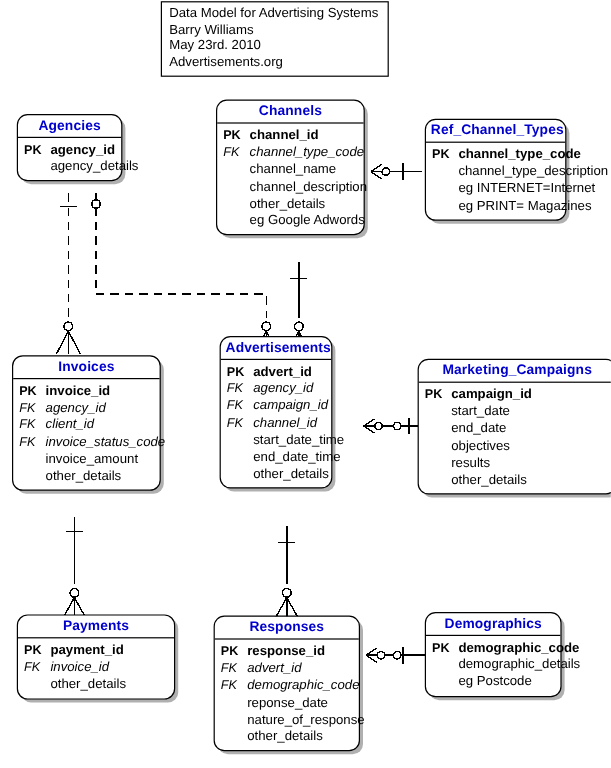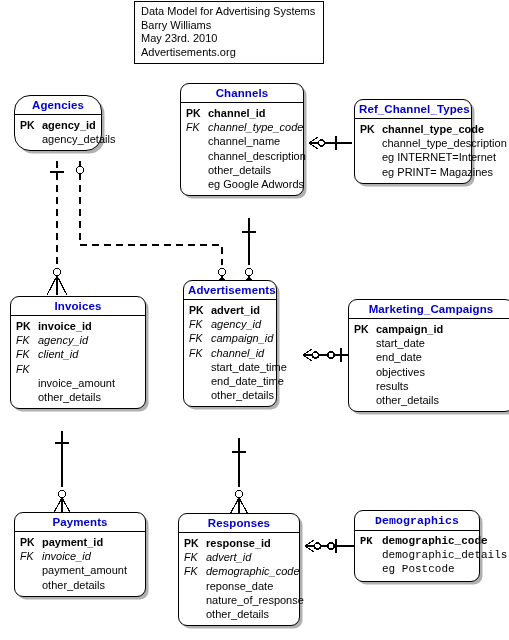--- a/index.html
+++ b/index.html
@@ -167,21 +167,21 @@
     </g>
   </svg>
 
   <div class="title-box" style="left:134px; top:1px; width:190px;">
     <div>Data Model for Advertising Systems</div>
     <div>Barry Williams</div>
     <div>May 23rd. 2010</div>
     <div>Advertisements.org</div>
   </div>
 
-  <div class="entity" style="left:14px; top:95px; width:88px;border-radius:16px;">
+  <div class="entity" style="left:14px; top:95px; width:88px;">
     <div class="entity-title">Agencies</div>
     <div class="attrs">
       <div class="attr pk">
         <span class="key pk">PK</span>
         <span class="name">agency_id</span>
       </div>
       <div class="attr plain">
         <span class="key"></span>
         <span class="name">agency_details</span>
       </div>
@@ -233,37 +233,38 @@
         <span class="key"></span>
         <span class="name">eg INTERNET=Internet</span>
       </div>
       <div class="attr plain">
         <span class="key"></span>
         <span class="name">eg PRINT= Magazines</span>
       </div>
     </div>
   </div>
 
-  <div class="entity" style="left:10px; top:296px; width:136px;">
+  <div class="entity" style="left:10px; top:296px; width:124px;">
     <div class="entity-title">Invoices</div>
     <div class="attrs">
       <div class="attr pk">
         <span class="key pk">PK</span>
         <span class="name">invoice_id</span>
       </div>
       <div class="attr fk">
         <span class="key fk">FK</span>
         <span class="name">agency_id</span>
       </div>
       <div class="attr fk">
         <span class="key fk">FK</span>
         <span class="name">client_id</span>
       </div>
       <div class="attr fk">
         <span class="key fk">FK</span>
+        <span class="name">invoice_status_code</span>
       </div>
       <div class="attr plain">
         <span class="key"></span>
         <span class="name">invoice_amount</span>
       </div>
       <div class="attr plain">
         <span class="key"></span>
         <span class="name">other_details</span>
       </div>
     </div>
@@ -339,24 +340,20 @@
       <div class="attr pk">
         <span class="key pk">PK</span>
         <span class="name">payment_id</span>
       </div>
       <div class="attr fk">
         <span class="key fk">FK</span>
         <span class="name">invoice_id</span>
       </div>
       <div class="attr plain">
         <span class="key"></span>
-        <span class="name">payment_amount</span>
-      </div>
-      <div class="attr plain">
-        <span class="key"></span>
         <span class="name">other_details</span>
       </div>
     </div>
   </div>
 
   <div class="entity" style="left:178px; top:513px; width:122px;">
     <div class="entity-title">Responses</div>
     <div class="attrs">
       <div class="attr pk">
         <span class="key pk">PK</span>
@@ -378,21 +375,21 @@
         <span class="key"></span>
         <span class="name">nature_of_response</span>
       </div>
       <div class="attr plain">
         <span class="key"></span>
         <span class="name">other_details</span>
       </div>
     </div>
   </div>
 
-  <div class="entity" style="left:354px; top:510px; width:126px;font-family:Liberation Mono, monospace;">
+  <div class="entity" style="left:354px; top:510px; width:114px;">
     <div class="entity-title">Demographics</div>
     <div class="attrs">
       <div class="attr pk">
         <span class="key pk">PK</span>
         <span class="name">demographic_code</span>
       </div>
       <div class="attr plain">
         <span class="key"></span>
         <span class="name">demographic_details</span>
       </div>

